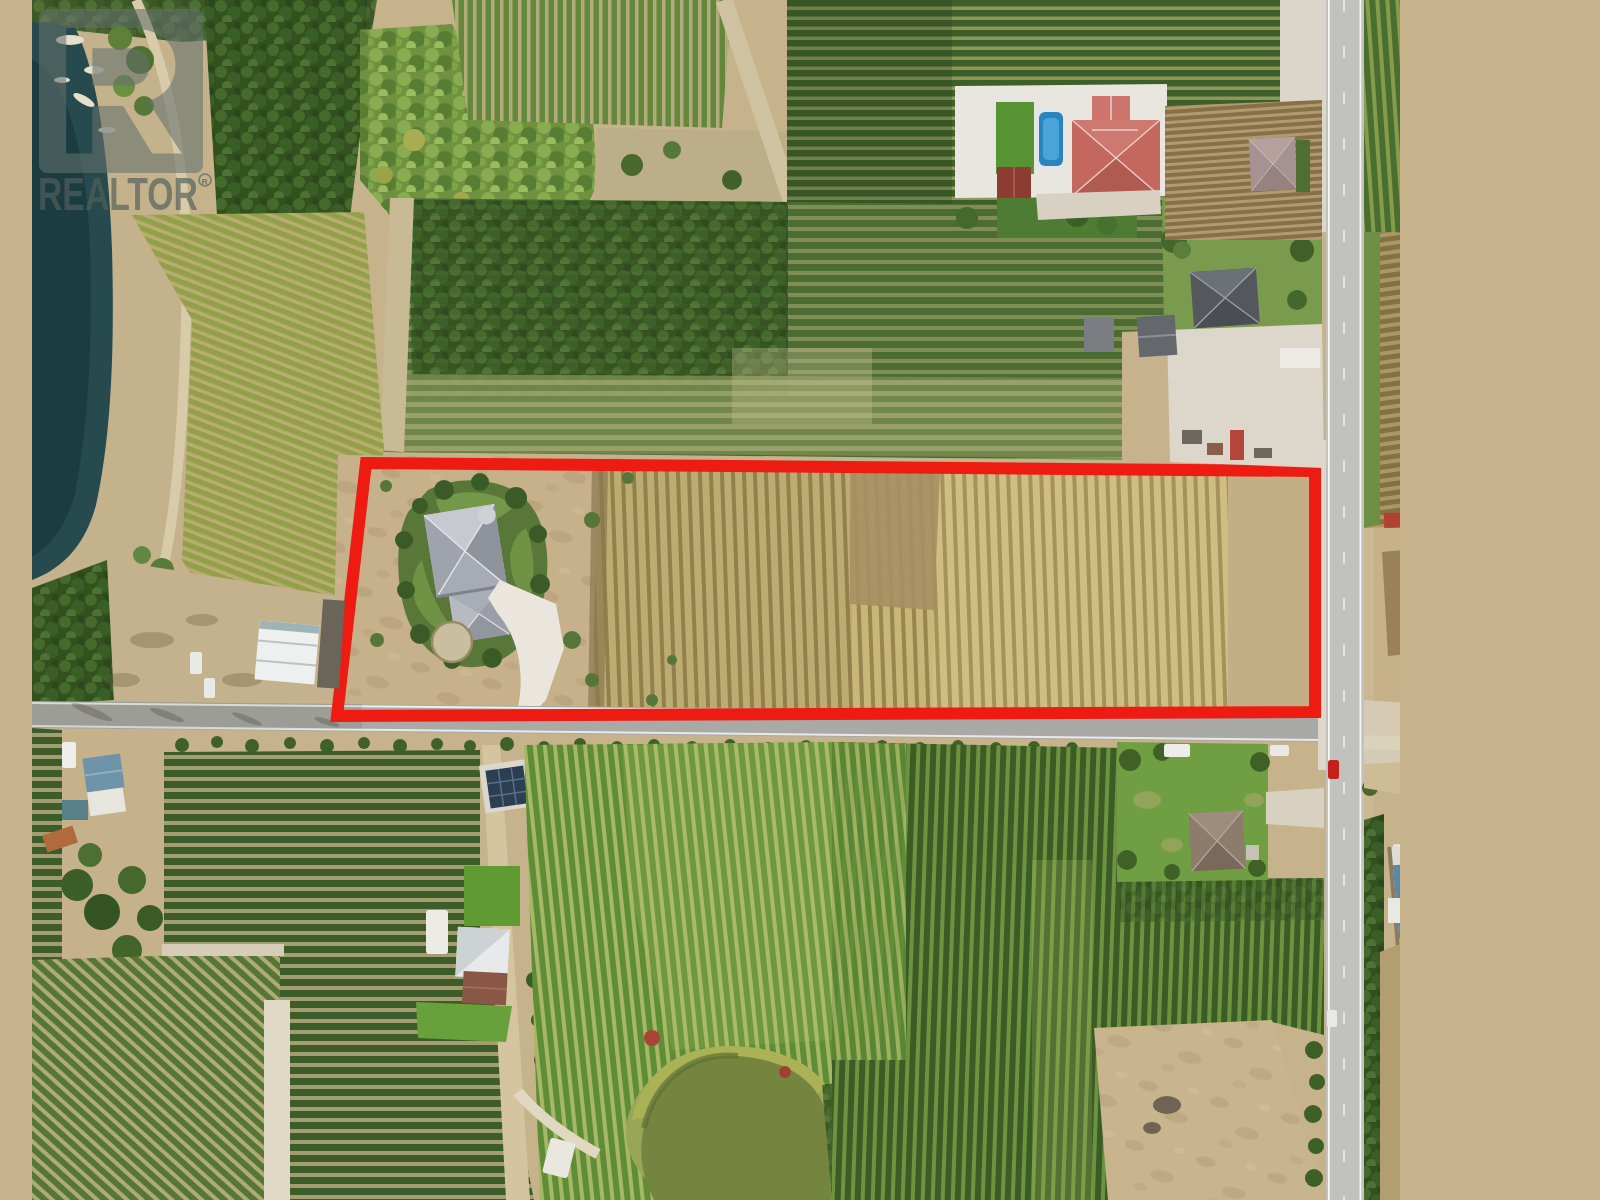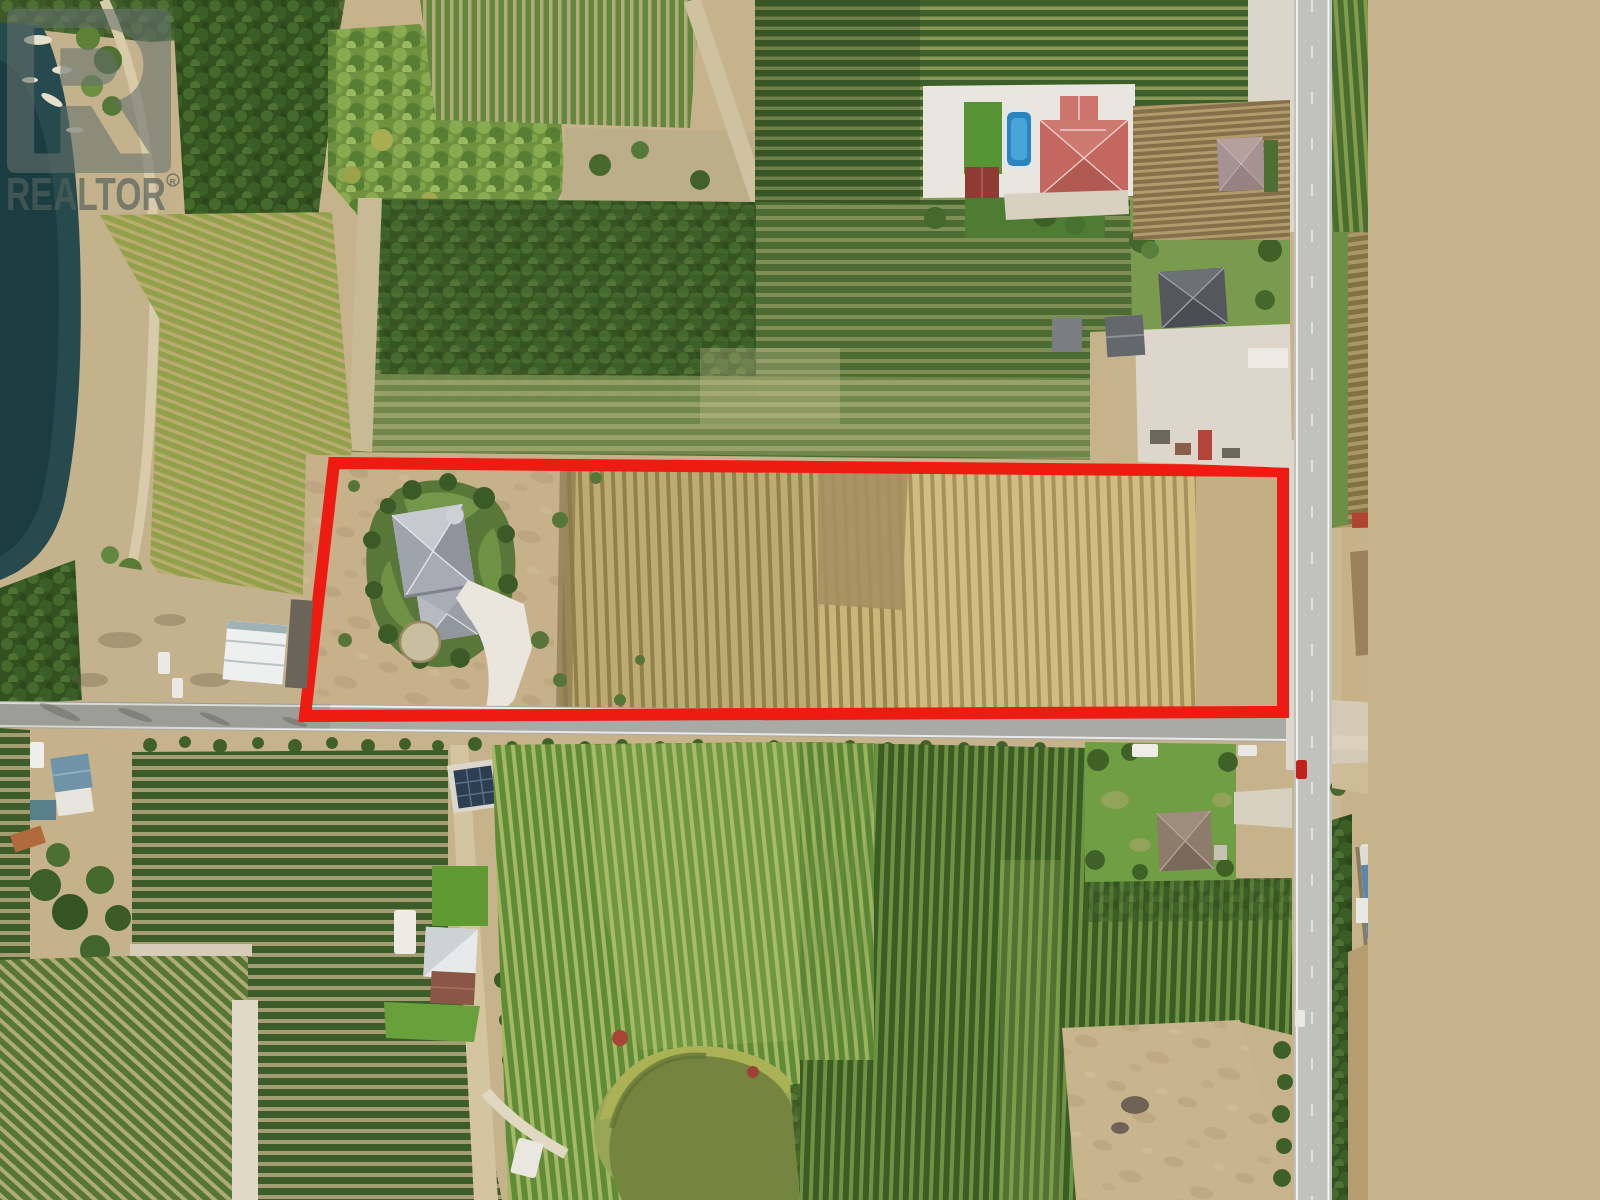--- a/index.html
+++ b/index.html
@@ -1,16 +1,16 @@
 <!DOCTYPE html>
 <html><head>
 <meta charset="utf-8">
 <style>
 html,body{margin:0;padding:0;background:#c6b38c;}
-#wrap{width:1368px;height:1200px;position:relative;overflow:hidden;font-family:"Liberation Sans",sans-serif;}
+#wrap{width:1368px;height:1200px;position:relative;overflow:hidden;font-family:"Liberation Sans",sans-serif;margin-left:32px;}
 svg{display:block;}
 </style>
 </head>
 <body>
 <div id="wrap">
 <svg width="1600" height="1200" viewBox="0 0 1600 1200" xmlns="http://www.w3.org/2000/svg">
 <defs>
 
 <pattern id="rhTop" width="10" height="10" patternUnits="userSpaceOnUse">
   <rect width="10" height="10" fill="#8a9858"></rect>

